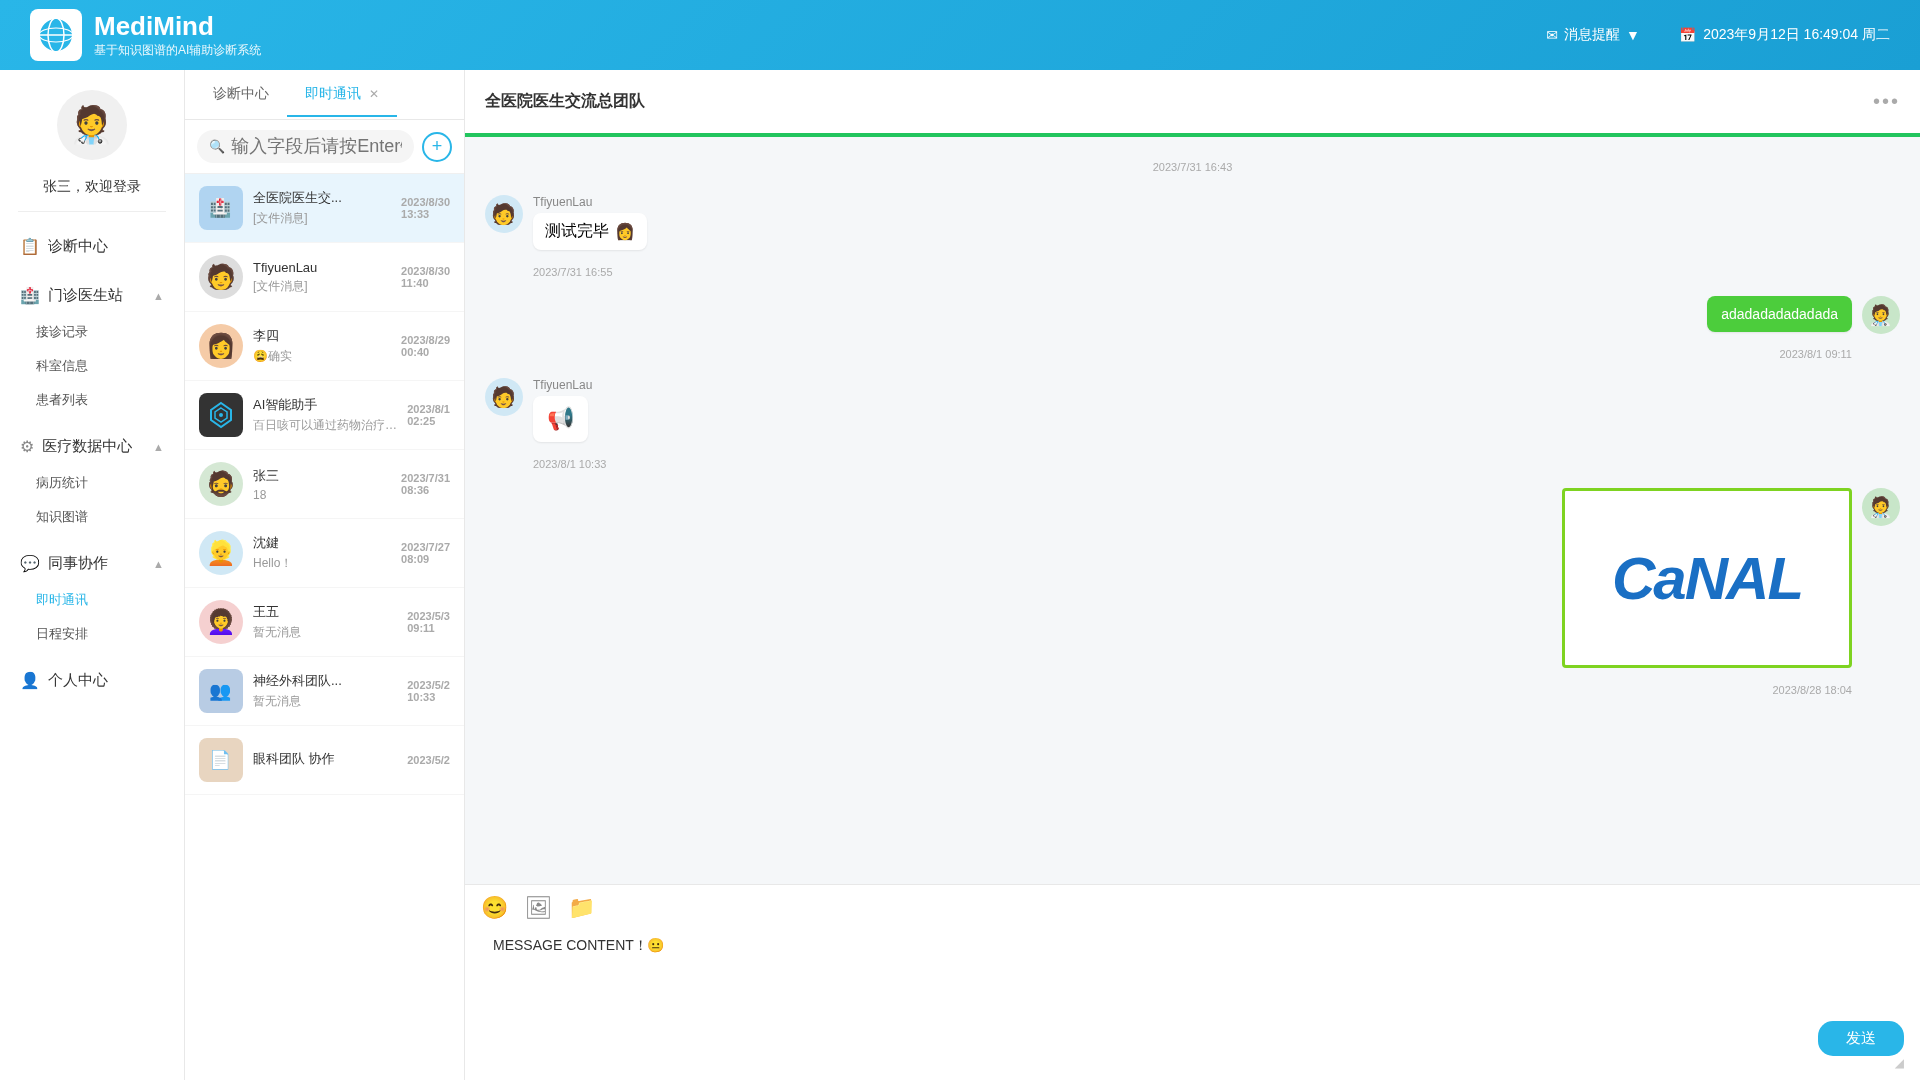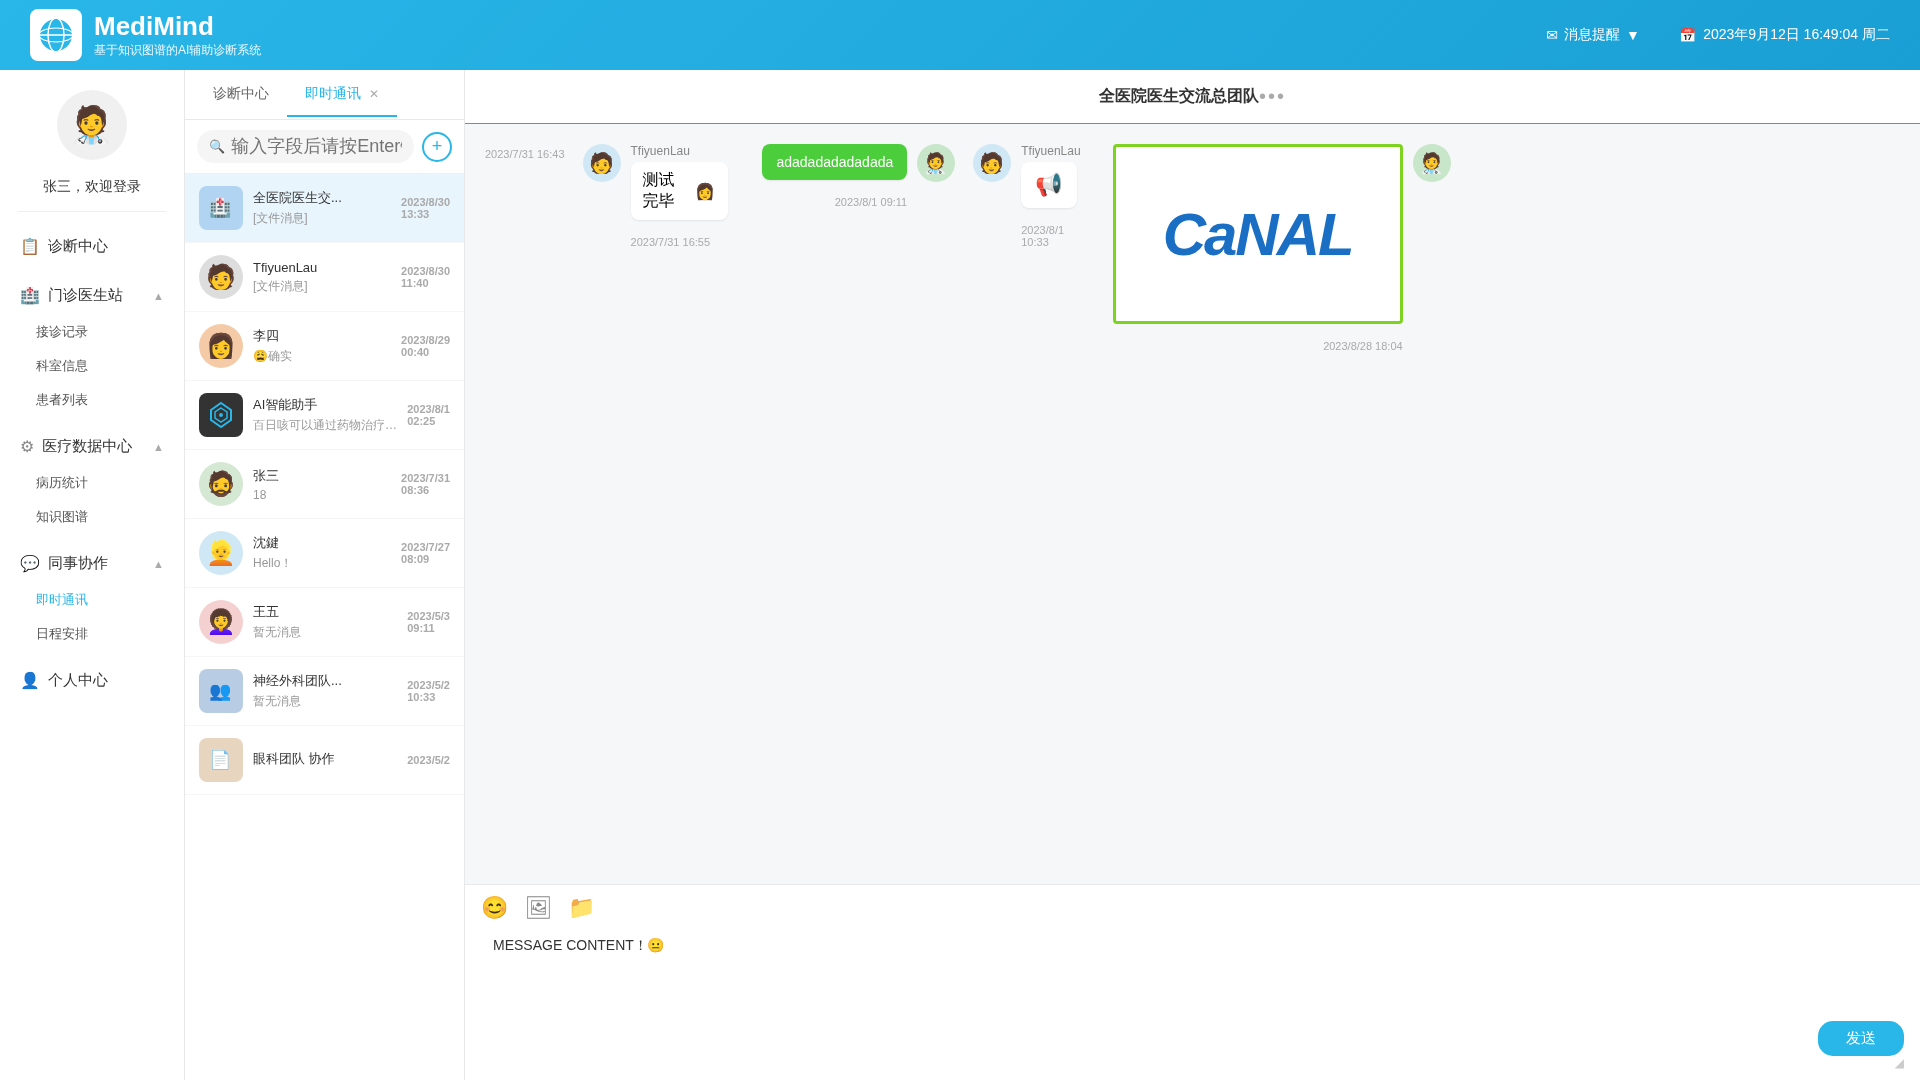--- a/index.html
+++ b/index.html
@@ -108,31 +108,31 @@
     .chat-name { font-size: 13px; color: #333; font-weight: 500; white-space: nowrap; overflow: hidden; text-overflow: ellipsis; }
     .chat-preview { font-size: 12px; color: #999; white-space: nowrap; overflow: hidden; text-overflow: ellipsis; margin-top: 3px; }
     .chat-meta { display: flex; flex-direction: column; align-items: flex-end; gap: 4px; flex-shrink: 0; }
     .chat-time { font-size: 11px; color: #aaa; font-weight: bold; }
 
     
     .chat-main {
       flex: 1; display: flex; flex-direction: column; background: #f5f7f9;
     }
     .chat-header {
-      height: 54px; background: white; border-bottom: 1px solid #22c55e;
-      display: flex; align-items: center; justify-content: center;
+      height: 67px; background: white; border-bottom: 4px solid #22c55e;
+      display: flex; align-items: center; justify-content: space-between;
       padding: 0 20px; flex-shrink: 0;
     }
     .chat-title { font-size: 16px; font-weight: 600; color: #333; }
     .chat-more { color: #aaa; font-size: 20px; cursor: pointer; letter-spacing: 2px; }
 
     
     .messages-area {
       flex: 1; overflow-y: auto; padding: 20px;
-      display: flex; flex-direction: row; gap: 18px;
+      display: flex; flex-direction: column; gap: 18px;
     }
     .msg-timestamp { text-align: center; font-size: 11px; color: #aaa; margin: 4px 0; }
 
     .msg-row { display: flex; align-items: flex-start; gap: 10px; }
     .msg-row.right { flex-direction: row-reverse; }
 
     .msg-avatar {
       width: 38px; height: 38px; border-radius: 50%; background: #ddd;
       flex-shrink: 0; display: flex; align-items: center; justify-content: center;
       font-size: 20px;

